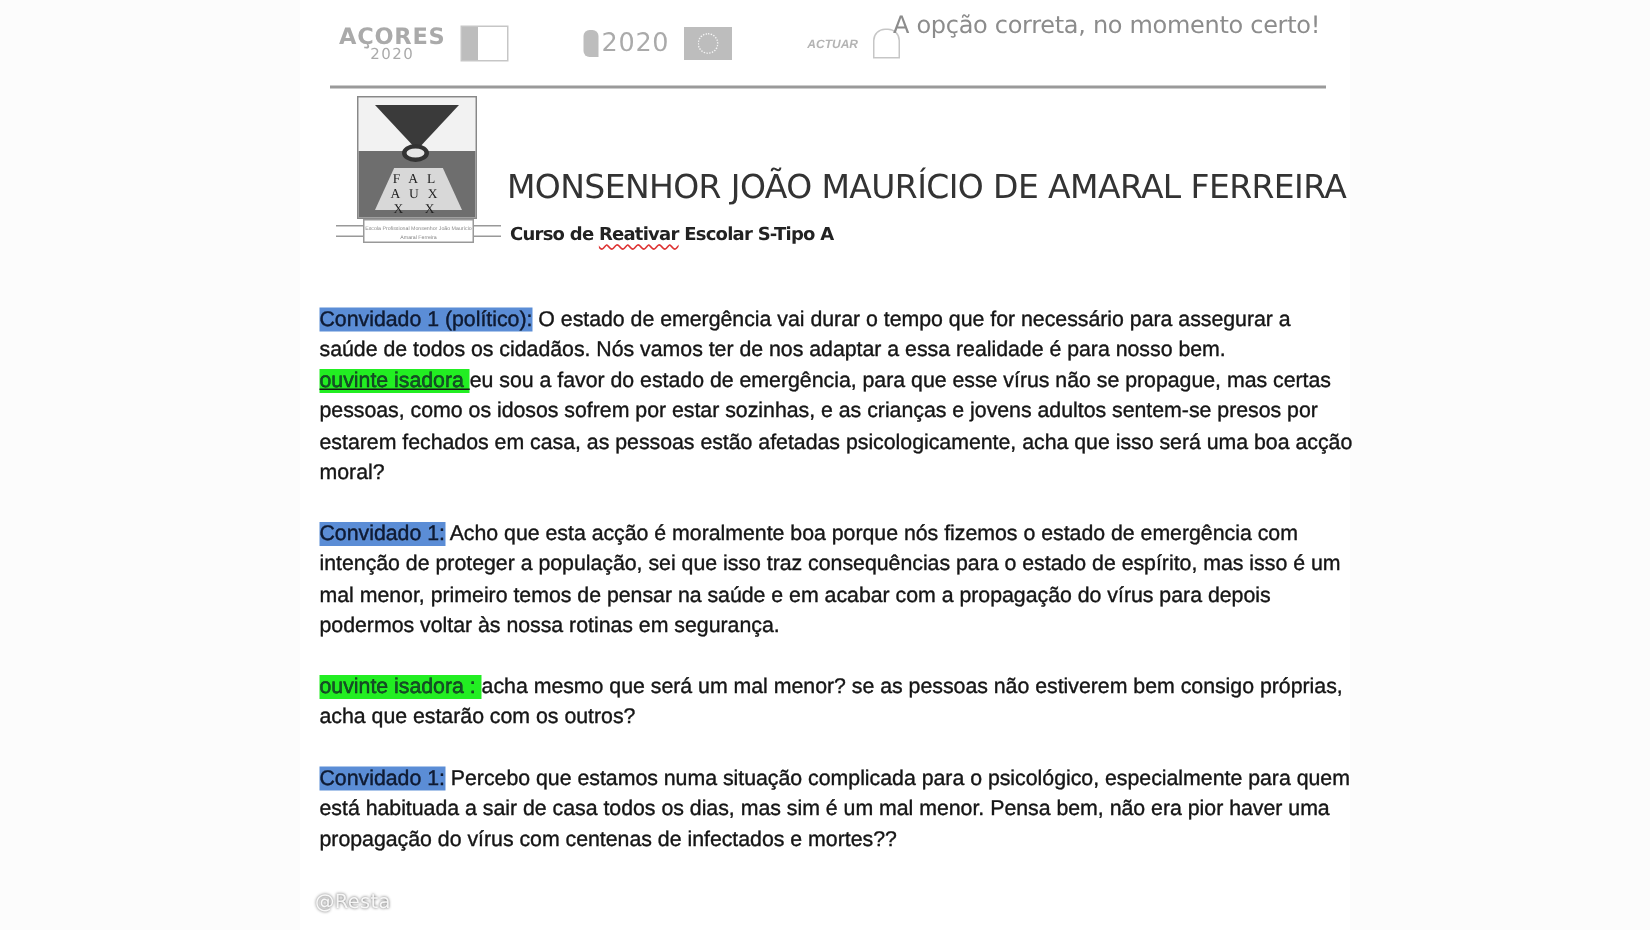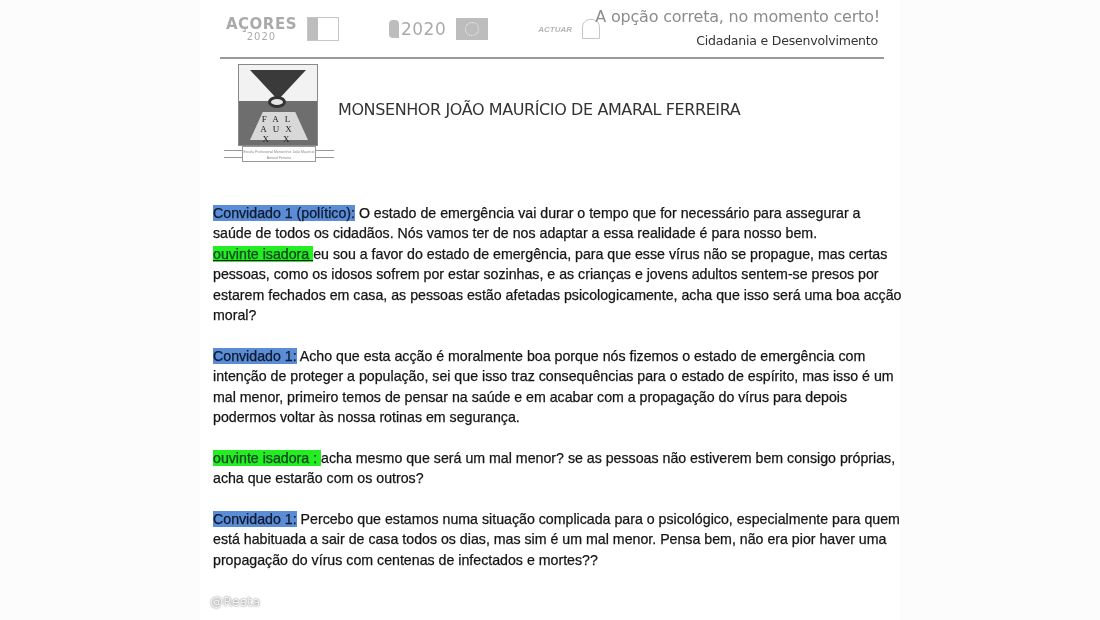--- a/index.html
+++ b/index.html
@@ -36,21 +36,21 @@
     .crest .bird { position: absolute; left: 26px; top: 8px; width: 0; height: 0; border-left: 28px solid transparent; border-right: 28px solid transparent; border-top: 30px solid #3a3a3a; }
     .crest .head { position: absolute; left: 44px; top: 34px; width: 18px; height: 12px; border-radius: 50%; background: #e6e6e6; border: 3px solid #333; }
     .crest .book { position: absolute; left: 26px; top: 50px; width: 58px; height: 28px; background: #d8d8d8; clip-path: polygon(22% 0, 78% 0, 100% 100%, 0 100%); }
     .crest .book-letters { position: absolute; left: 30px; top: 52px; width: 50px; font-family: "Liberation Serif", serif; font-size: 9px; font-weight: normal; color: #222; text-align: center; letter-spacing: 6px; line-height: 10px; }
     .crest .ribbon-box { position: absolute; left: 18px; top: 84px; width: 74px; height: 16px; border: 1px solid #999; background: #fff; font-size: 3.5px; color: #888; text-align: center; line-height: 6px; padding-top: 2px; }
     .crest .rib-l, .crest .rib-r { position: absolute; top: 88px; width: 18px; height: 8px; border-top: 1px solid #999; border-bottom: 1px solid #999; }
     .crest .rib-l { left: 0; }
     .crest .rib-r { right: 0; }
 
     .school-title { position: absolute; left: 138px; top: 73px; font-family: "DejaVu Sans", sans-serif; font-size: 26px; color: #2a2a2a; letter-spacing: -0.6px; font-weight: 300; }
-    .school-name { position: absolute; left: 138px; top: 100px; font-family: "DejaVu Sans", sans-serif; font-size: 16px; color: #333; letter-spacing: -0.4px; }
+    .school-name { position: absolute; left: 138px; top: 113px; font-family: "DejaVu Sans", sans-serif; font-size: 22px; color: #333; letter-spacing: -0.4px; }
     .course { position: absolute; left: 140px; top: 149px; font-family: "DejaVu Sans", sans-serif; font-size: 12px; font-weight: bold; color: #222; letter-spacing: -0.5px; }
     .course .spell { text-decoration: underline wavy #d33; text-decoration-thickness: 1px; text-underline-offset: 2px; }
 
     
     .dialogue { position: absolute; left: 13px; top: 203px; width: 690px; font-family: "Liberation Sans", sans-serif; font-size: 14.2px; line-height: 20.4px; color: #151515; -webkit-text-stroke: 0.25px #151515; }
     .turn { margin: 0; }
     .gap { height: 20.4px; }
     .spk-blue { background: #5b8dd6; color: #0b1a3a; }
     .spk-green { background: #22ee22; color: #14532d; }
     .underline { text-decoration: underline; }
@@ -73,35 +73,35 @@
       <span class="mark"></span>
       <span class="year">2020</span>
     </div>
     <div class="logo-eu"></div>
     <div class="logo-tiny">&nbsp;</div>
     <div class="logo-actuar">ACTUAR</div>
     <div class="logo-last"></div>
   </div>
 
   <div class="tagline">A opção correta, no momento certo!</div>
-  <div class="subtag">Cidadania e Desenvolvimento</div>
   <div class="header-rule"></div>
 
   <div class="crest">
     <div class="frame"></div>
     <div class="bird"></div>
     <div class="head"></div>
     <div class="book"></div>
     <div class="book-letters">FAL AUX X X</div>
     <div class="rib-l"></div>
     <div class="rib-r"></div>
     <div class="ribbon-box">Escola Profissional Monsenhor João Maurício Amaral Ferreira</div>
   </div>
 
   <div class="school-name">MONSENHOR JOÃO MAURÍCIO DE AMARAL FERREIRA</div>
+  <div class="course"><span>Curso de </span><span class="spell">Reativar</span><span> Escolar S-Tipo A</span></div>
 
   <div class="dialogue">
     <p class="turn"><span class="spk-blue">Convidado 1 (político):</span><span> O estado de emergência vai durar o tempo que for necessário para assegurar a saúde de todos os cidadãos. Nós vamos ter de nos adaptar a essa realidade é para nosso bem.</span></p>
     <p class="turn"><span class="spk-green underline"> ouvinte isadora </span><span>eu sou a favor do estado de emergência, para que esse vírus não se propague, mas certas pessoas, como os idosos sofrem por estar sozinhas, e as crianças e jovens adultos sentem-se presos por estarem fechados em casa, as pessoas estão afetadas psicologicamente, acha que isso será uma boa acção moral?</span></p>
     <div class="gap"></div>
     <p class="turn"><span class="spk-blue">Convidado 1:</span><span> Acho que esta acção é moralmente boa porque nós fizemos o estado de emergência com intenção de proteger a população, sei que isso traz consequências para o estado de espírito, mas isso é um mal menor, primeiro temos de pensar na saúde e em acabar com a propagação do vírus para depois podermos voltar às nossa rotinas em segurança.</span></p>
     <div class="gap"></div>
     <p class="turn"><span class="spk-green"> ouvinte isadora : </span><span>acha mesmo que será um mal menor? se as pessoas não estiverem bem consigo próprias, acha que estarão com os outros?</span></p>
     <div class="gap"></div>
     <p class="turn"><span class="spk-blue">Convidado 1:</span><span> Percebo que estamos numa situação complicada para o psicológico, especialmente para quem está habituada a sair de casa todos os dias,  mas sim é um mal menor. Pensa bem, não era pior haver uma propagação do vírus com centenas de infectados e mortes??</span></p>

